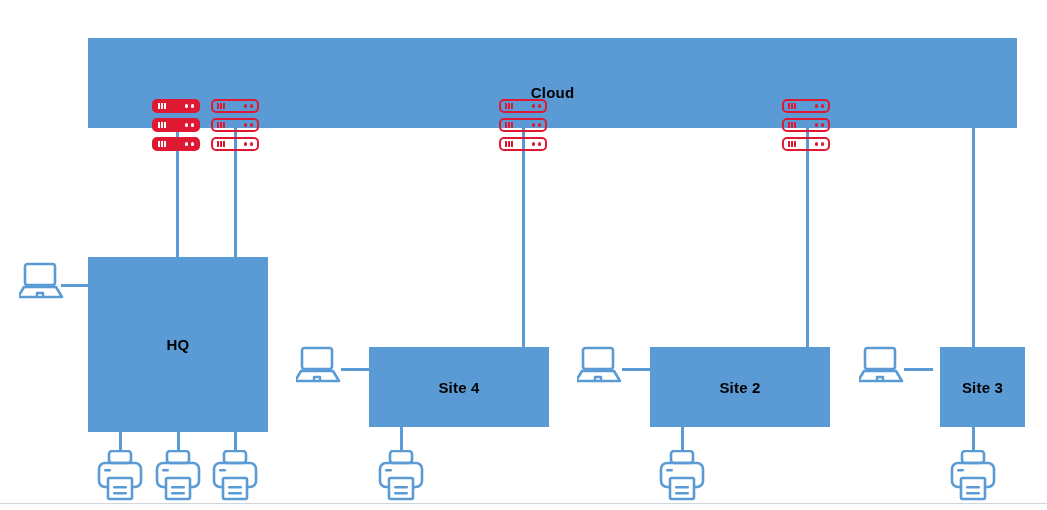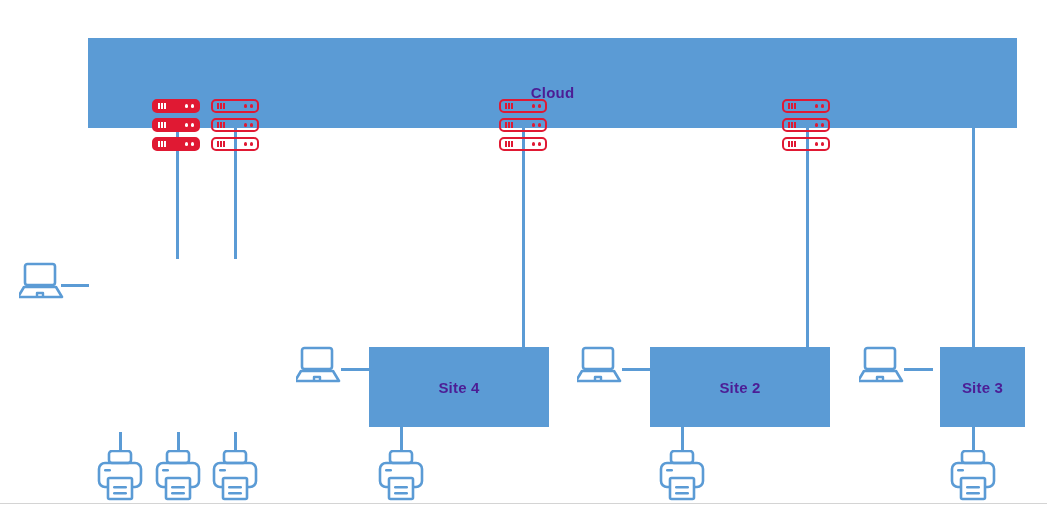--- a/index.html
+++ b/index.html
@@ -20,21 +20,21 @@
 
   
   .node-box {
     position: absolute;
     background: #5B9BD5;
     display: flex;
     align-items: center;
     justify-content: center;
   }
   .node-label {
-    color: #4c1d95;
+    color: #000000;
     font-weight: bold;
     font-size: 15px;
     letter-spacing: 0.2px;
     line-height: 1;
     user-select: none;
   }
   #cloud-box { left: 88px;  top: 38px;  width: 929px; height: 90px; }
   #cloud-box .node-label { font-size: 15px; position: relative; top: 9px; }
   #hq-box    { left: 88px;  top: 257px; width: 180px; height: 175px; }
   #site1-box { left: 369px; top: 347px; width: 180px; height: 80px; }
@@ -257,20 +257,23 @@
           <i></i>
           <i></i>
         </span>
       <span class="dots">
           <i></i>
           <i></i>
         </span>
     </div>
   </div>
 
+  <div class="node-box" id="hq-box">
+    <span class="node-label">HQ</span>
+  </div>
   <div class="node-box" id="site1-box">
     <span class="node-label">Site 4</span>
   </div>
   <div class="node-box" id="site2-box">
     <span class="node-label">Site 2</span>
   </div>
   <div class="node-box" id="site3-box">
     <span class="node-label">Site 3</span>
   </div>
 

